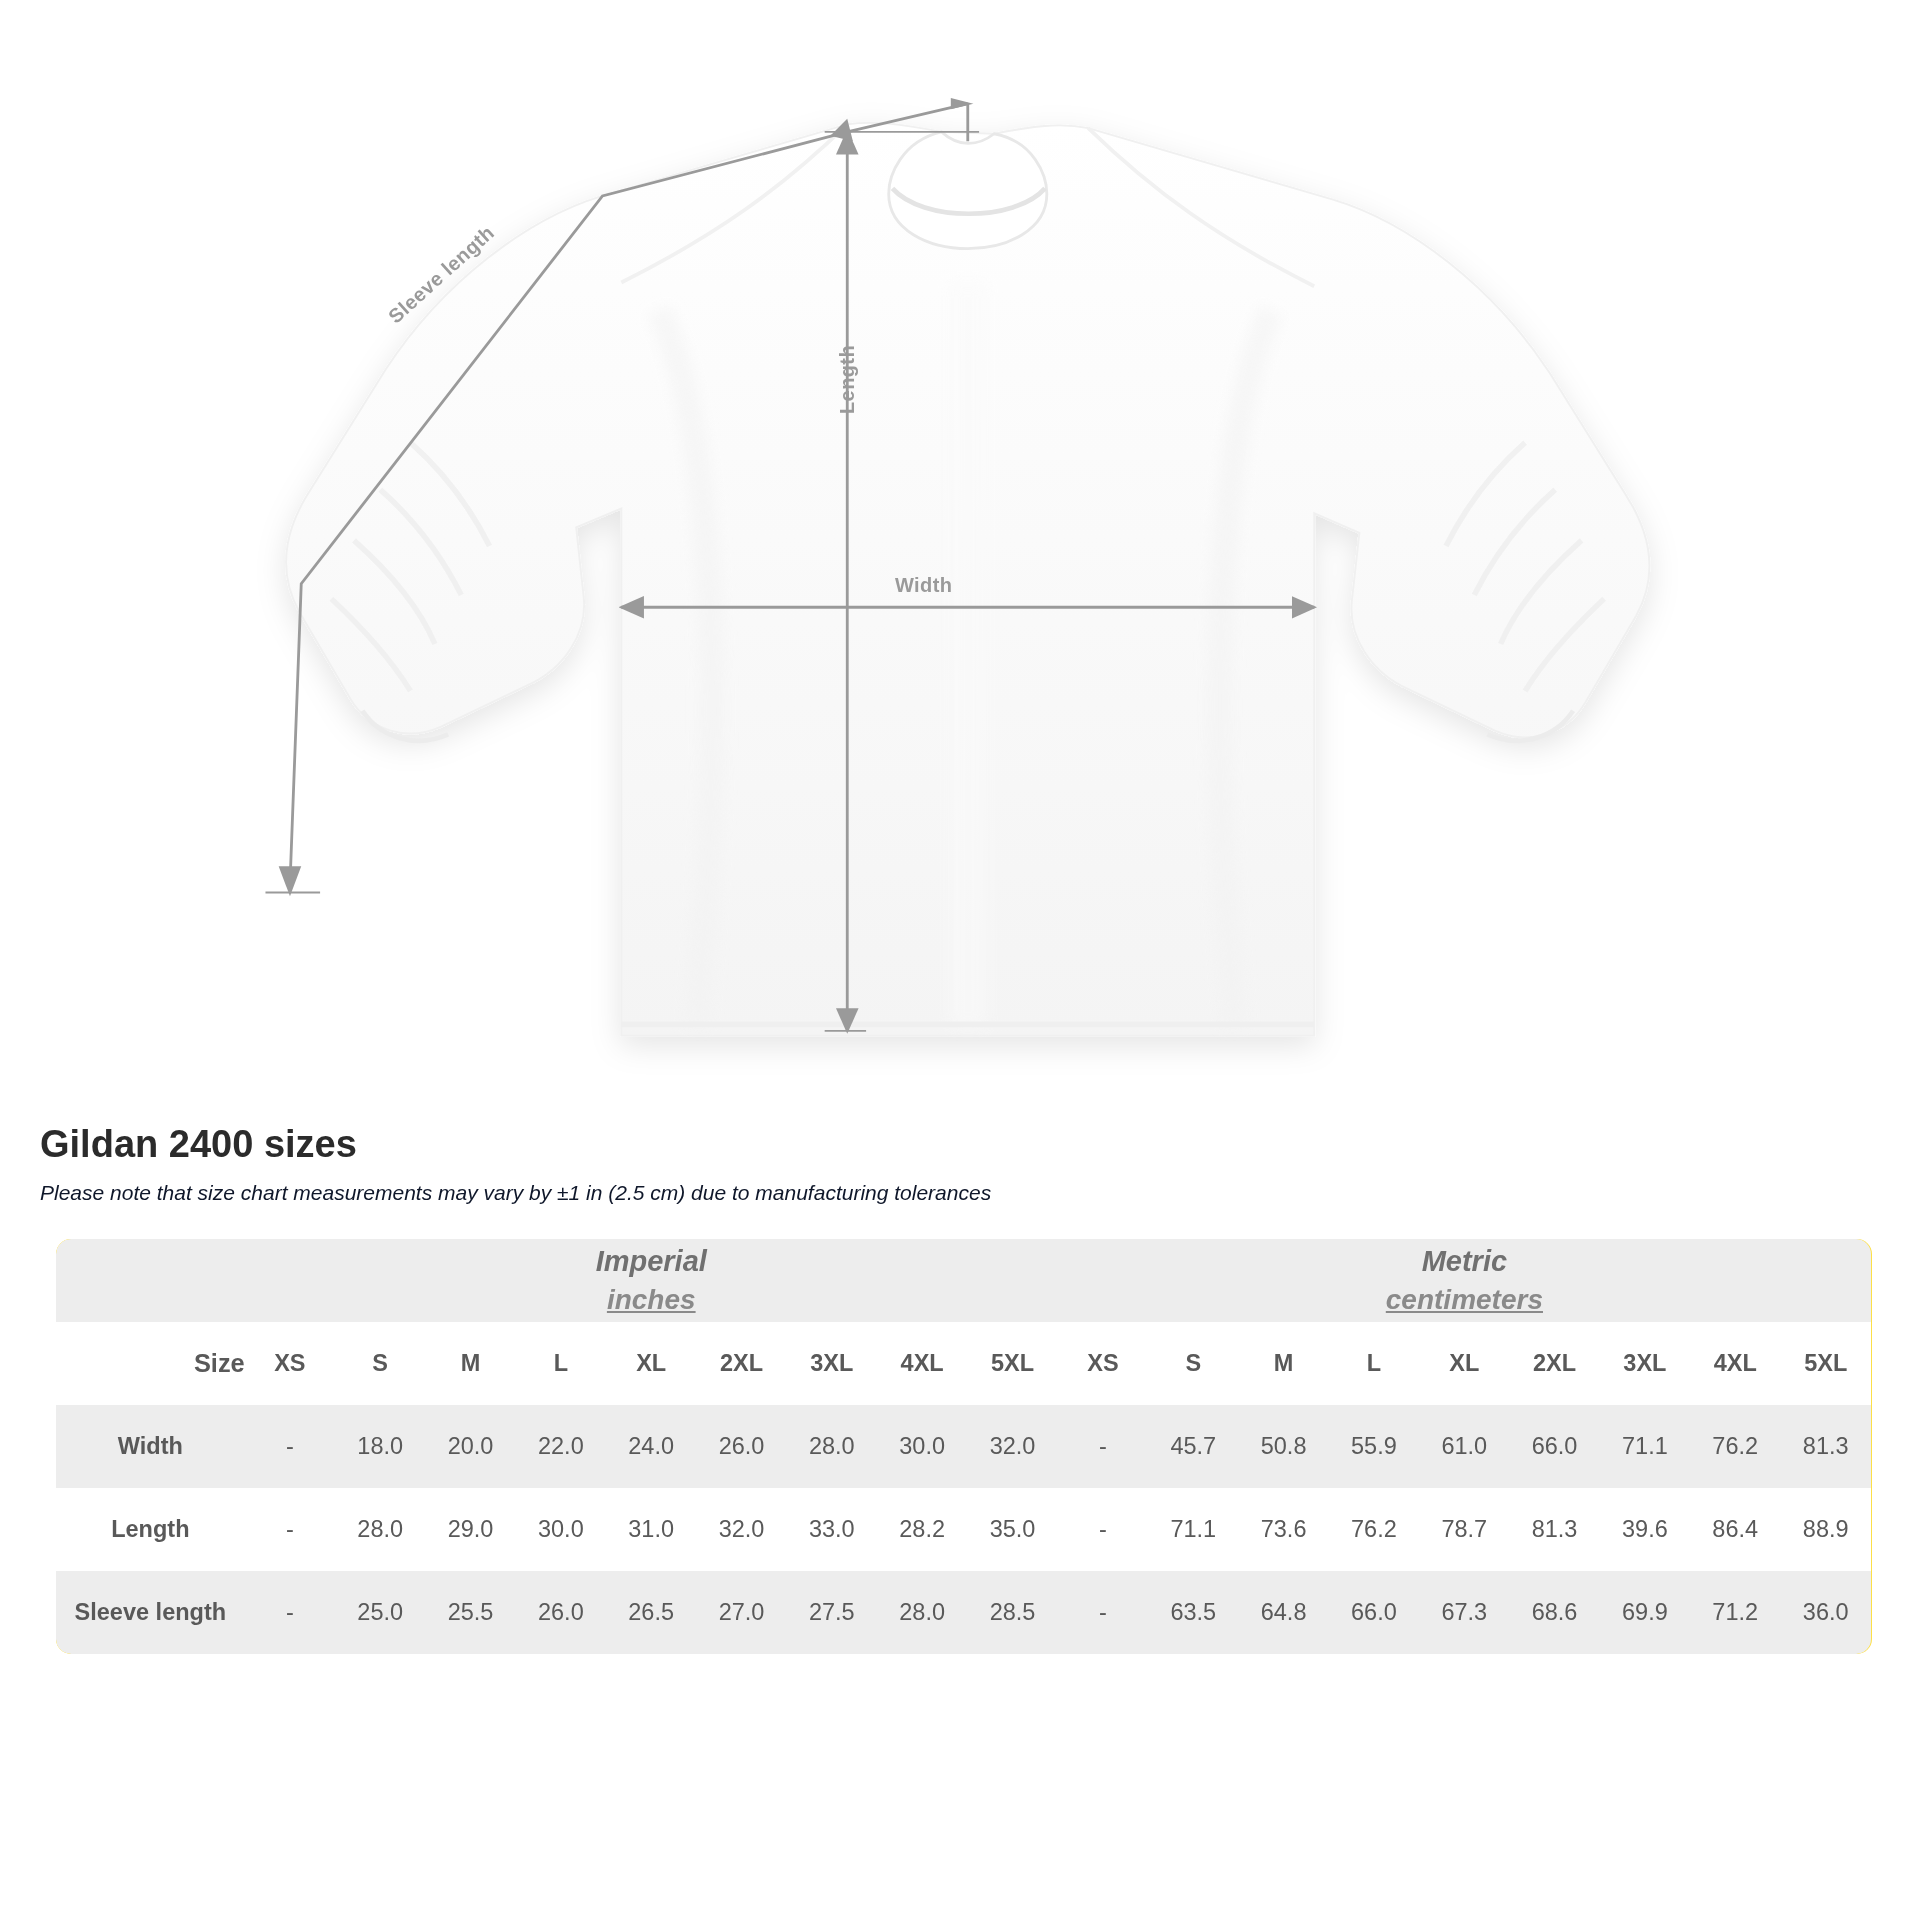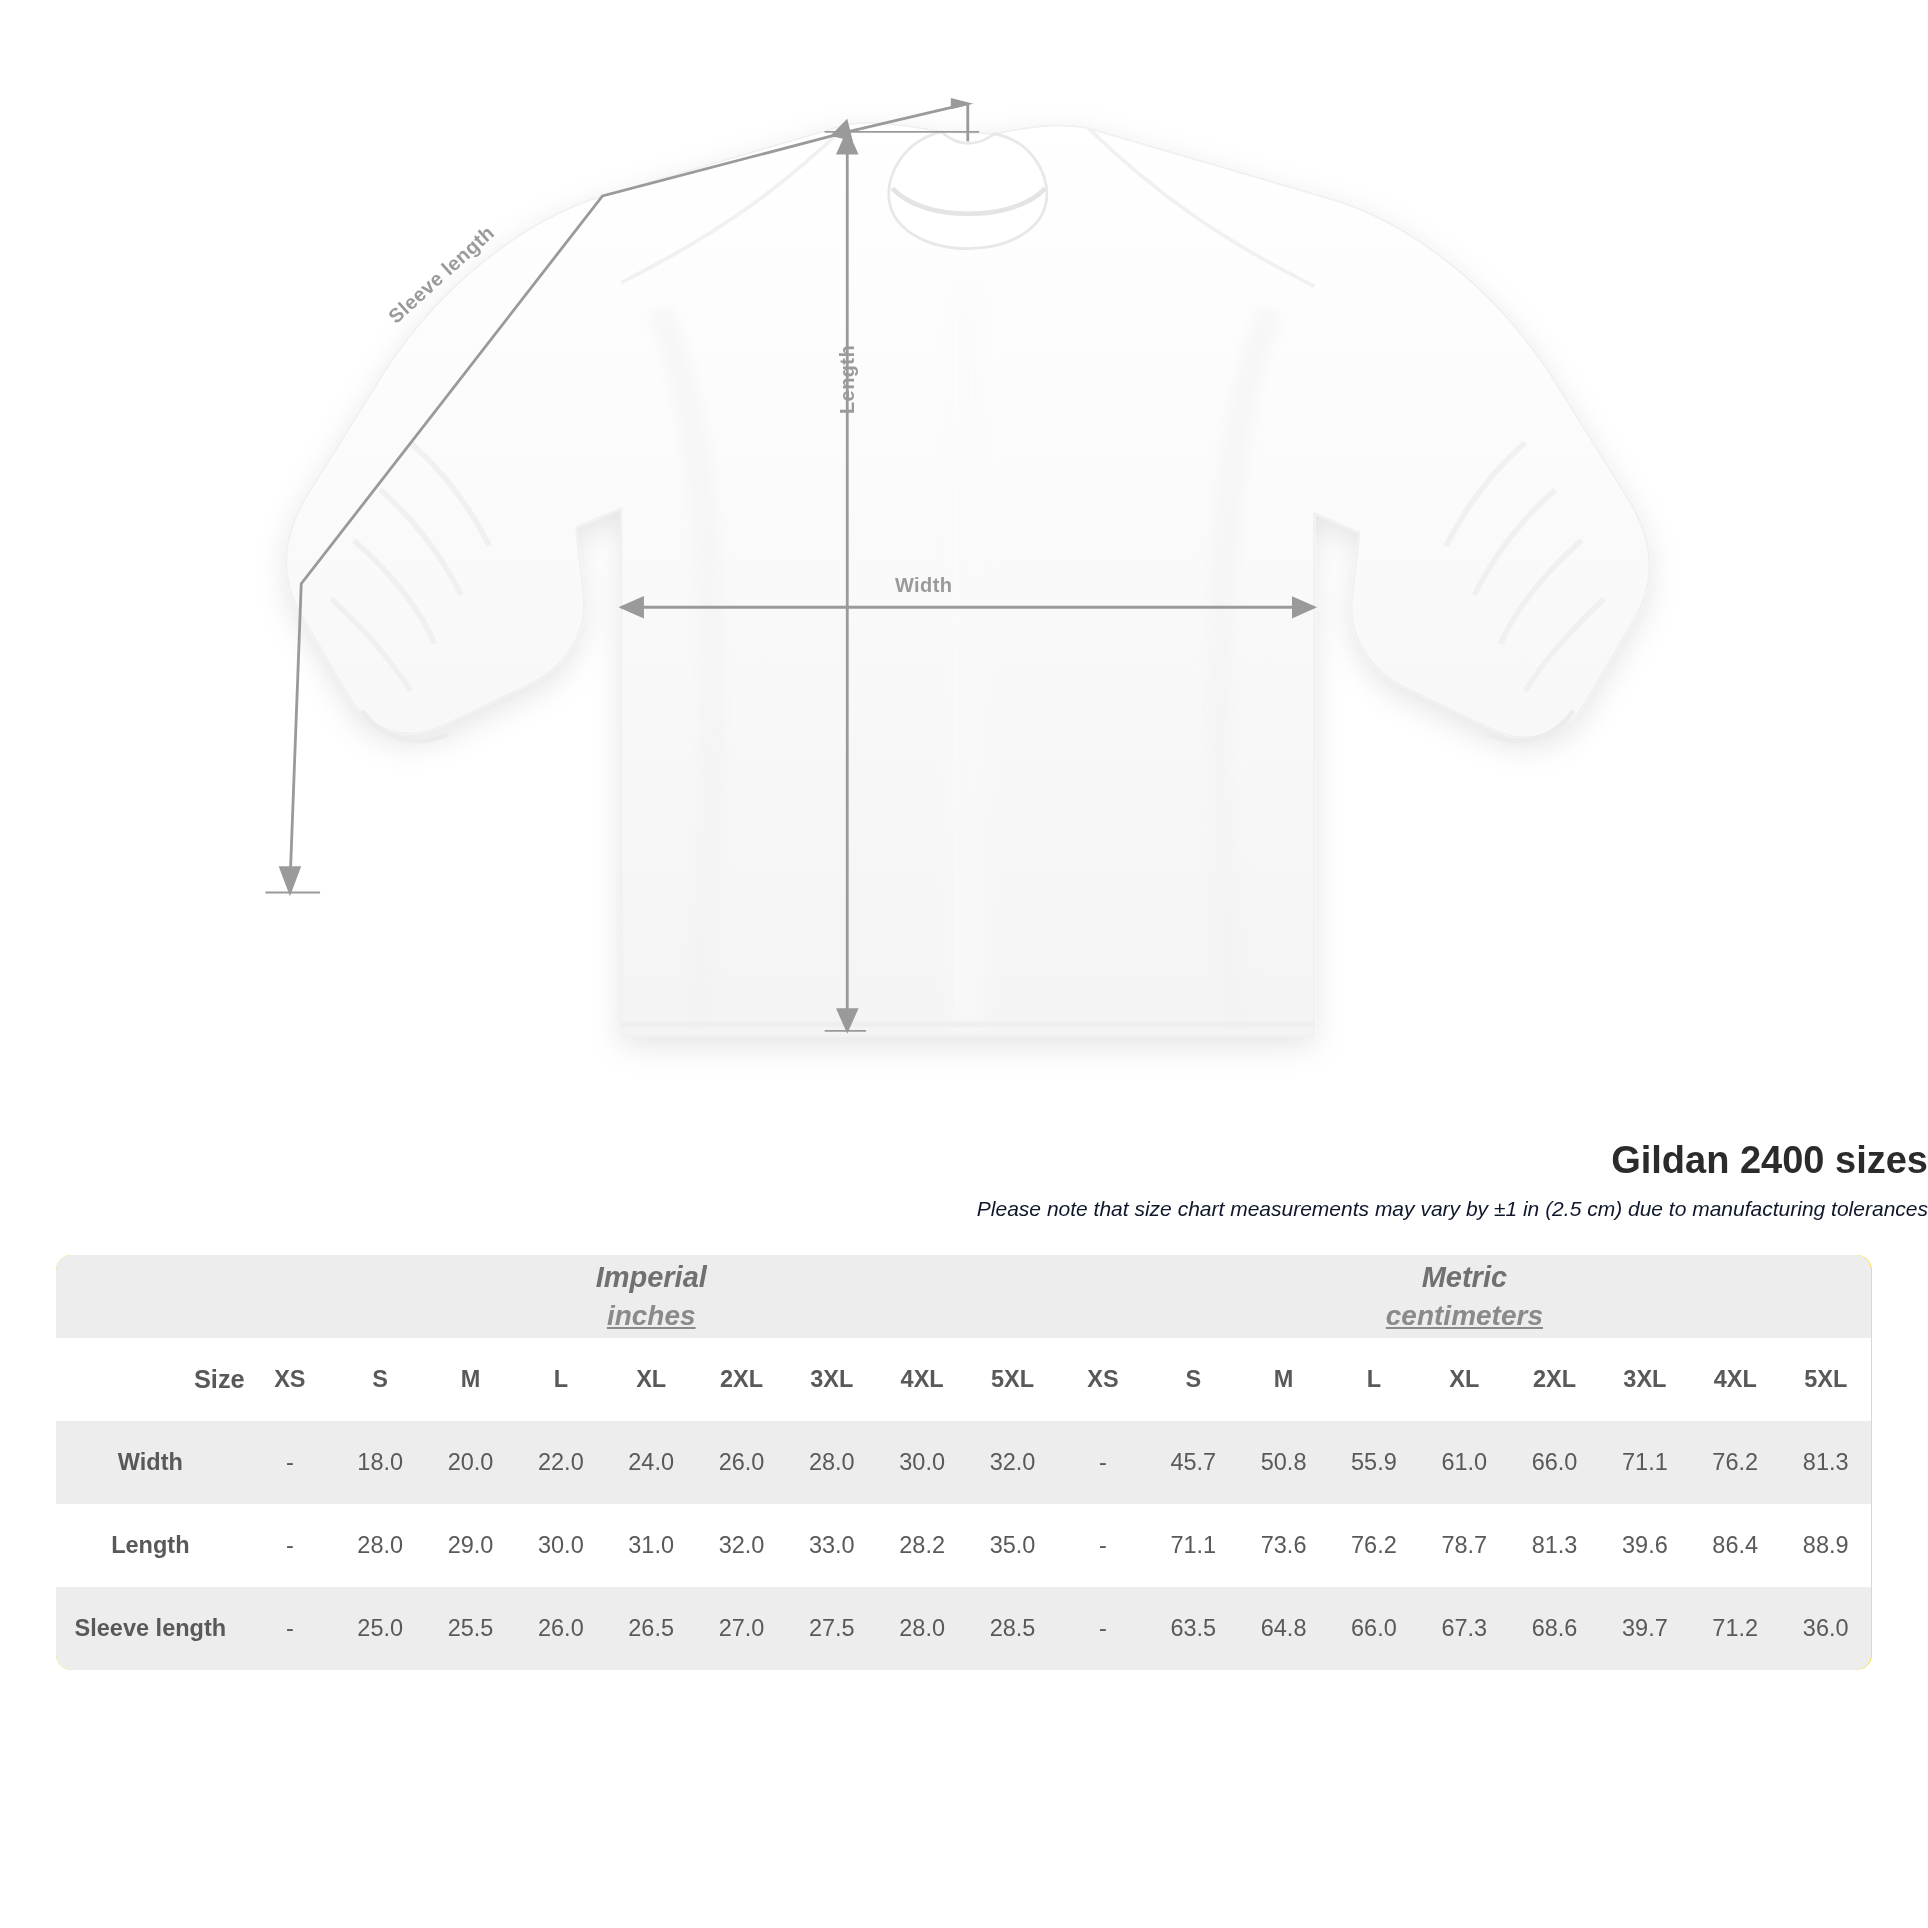--- a/index.html
+++ b/index.html
@@ -40,21 +40,21 @@
     white-space: nowrap;
   }
   .dim-label.sleeve-lbl {
     left: 384px; top: 311px;
     transform: rotate(-42deg);
     transform-origin: left top;
     white-space: nowrap;
   }
 
   
-  .titles { text-align: right; margin-top: 28px; padding-left: 40px; }
+  .titles { text-align: left; margin-top: 12px; padding-left: 40px; }
   .chart-title {
     font-size: 38px;
     font-weight: bold;
     color: #2b2b2b;
     margin: 0 0 15px 0;
   }
   .chart-note {
     font-size: 21px;
     font-style: italic;
     color: #0f172a;
@@ -364,21 +364,21 @@
           <td class="val">27.0</td>
           <td class="val">27.5</td>
           <td class="val">28.0</td>
           <td class="val">28.5</td>
           <td class="val">-</td>
           <td class="val">63.5</td>
           <td class="val">64.8</td>
           <td class="val">66.0</td>
           <td class="val">67.3</td>
           <td class="val">68.6</td>
-          <td class="val">39.7</td>
+          <td class="val">69.9</td>
           <td class="val">71.2</td>
           <td class="val">36.0</td>
         </tr>
       </tbody>
     </table>
   </div>
 
 </div>
 
 

